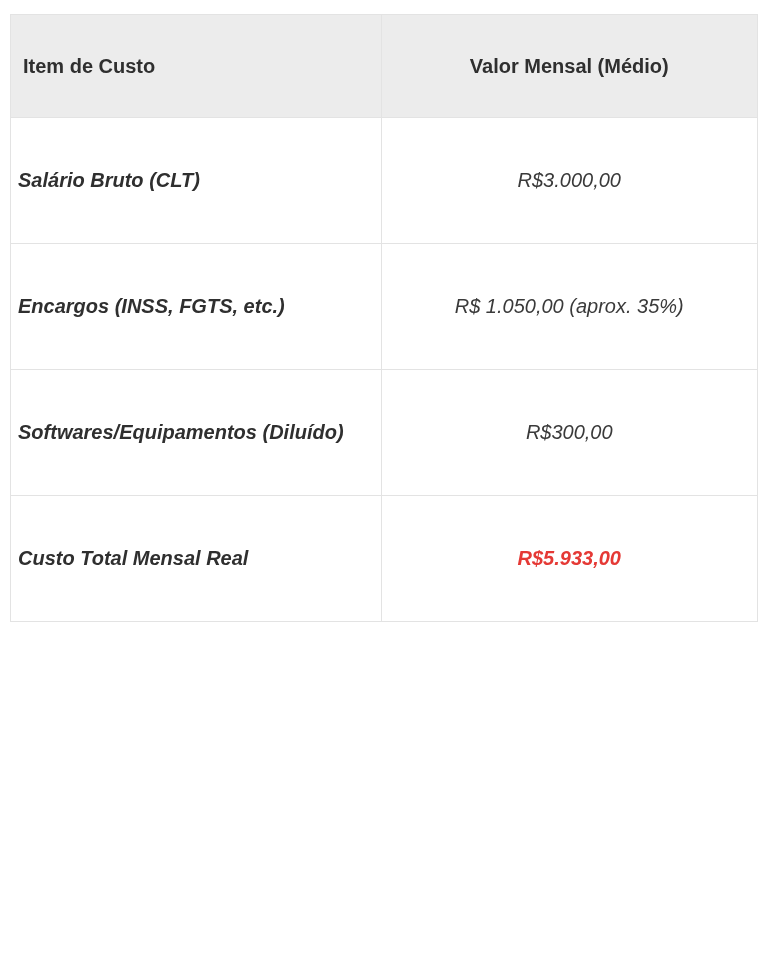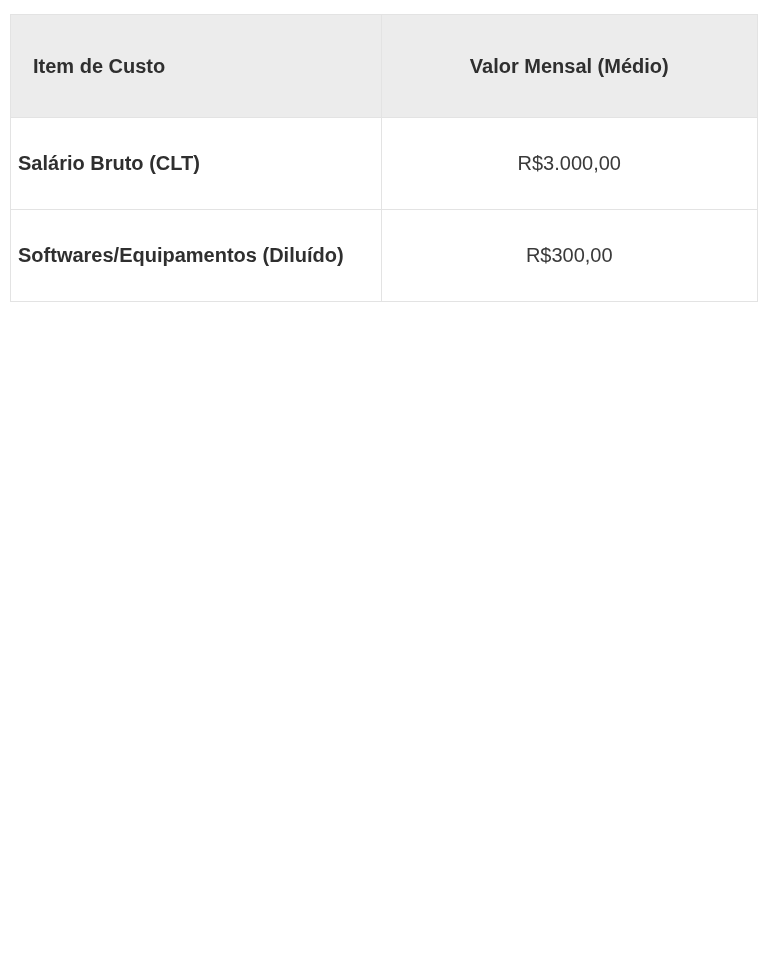--- a/index.html
+++ b/index.html
@@ -28,23 +28,23 @@
     box-sizing: border-box;
     font-size: 20px;
     vertical-align: middle;
   }
   thead th {
     background: var(--header-bg, #ececec);
     height: 103px;
     font-weight: 700;
     color: var(--label-text, #2f2f2f);
   }
-  th.col-item { width: 49.6%; text-align: left; padding-left: 22px; }
+  th.col-item { width: 49.6%; text-align: left; padding-left: 12px; }
   th.col-value { text-align: center; }
-  tbody td { height: 92px; }
+  tbody td { height: 126px; font-style: italic; }
   td.cell-item {
     text-align: left;
     padding-left: 7px;
     font-weight: 700;
     color: var(--label-text, #2f2f2f);
   }
   td.cell-value {
     text-align: center;
     font-weight: 400;
     color: var(--value-text, #3a3a3a);
@@ -65,18 +65,26 @@
         <th class="col-item">Item de Custo</th>
         <th class="col-value">Valor Mensal (Médio)</th>
       </tr>
     </thead>
     <tbody>
       <tr>
         <td class="cell-item">Salário Bruto (CLT)</td>
         <td class="cell-value">R$3.000,00</td>
       </tr>
       <tr>
+        <td class="cell-item">Encargos (INSS, FGTS, etc.)</td>
+        <td class="cell-value">R$ 1.050,00 (aprox. 35%)</td>
+      </tr>
+      <tr>
         <td class="cell-item">Softwares/Equipamentos (Diluído)</td>
         <td class="cell-value">R$300,00</td>
+      </tr>
+      <tr class="total-row">
+        <td class="cell-item">Custo Total Mensal Real</td>
+        <td class="cell-value">R$5.933,00</td>
       </tr>
     </tbody>
   </table>
 </div>
 
 </body></html>

